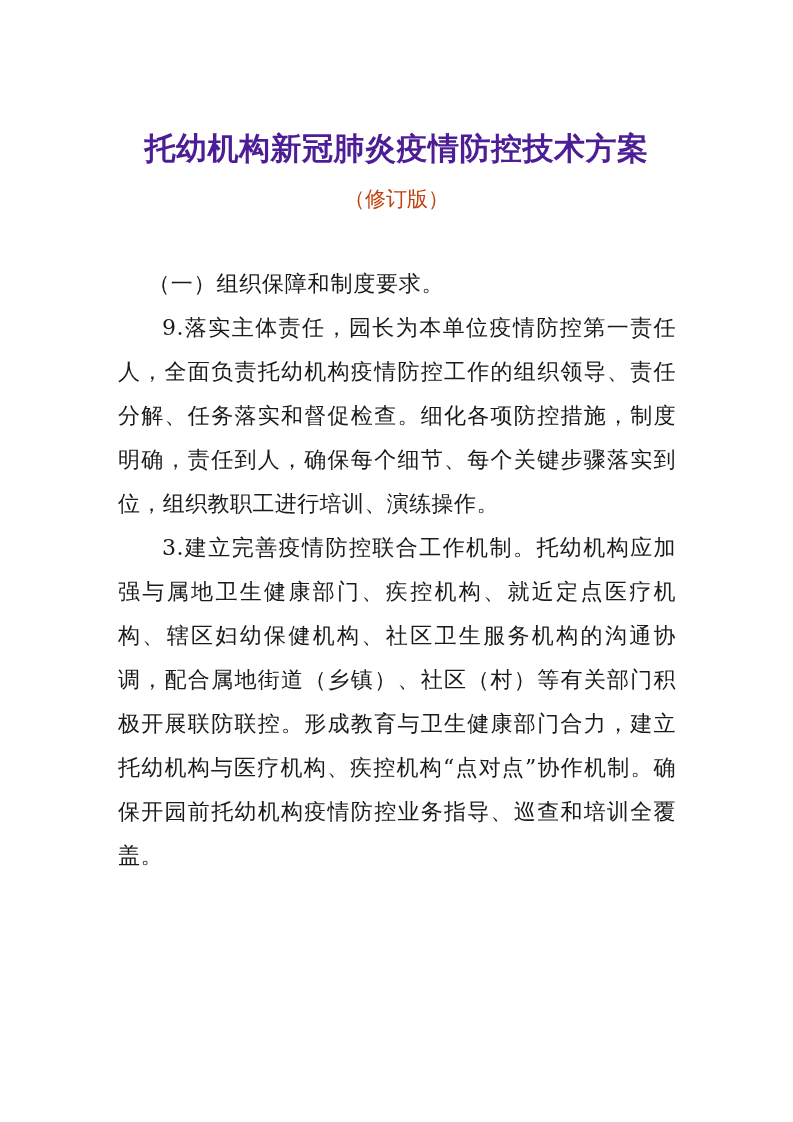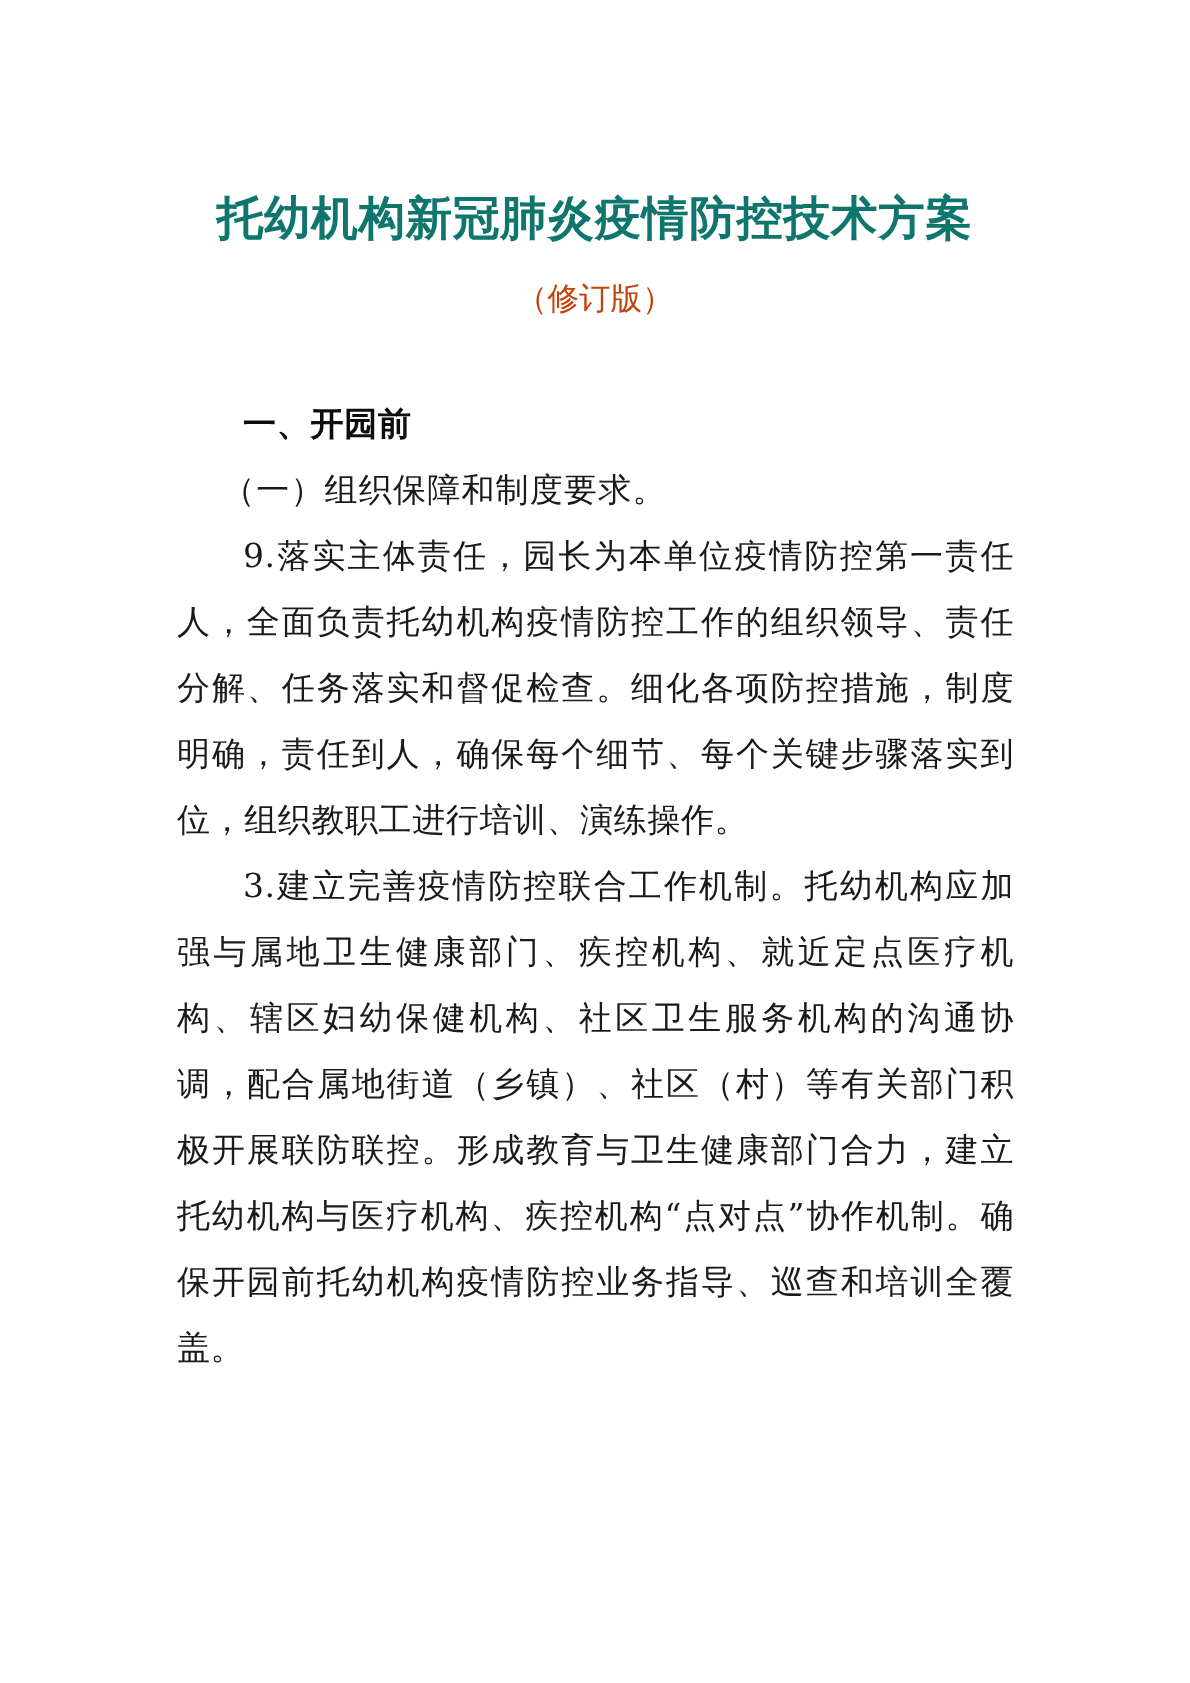--- a/index.html
+++ b/index.html
@@ -24,26 +24,26 @@
   
   .title-block {
     position: absolute;
     left: 0;
     top: 128px;
     width: 793px;
     text-align: center;
   }
 
   .doc-title {
-    font-family: Liberation Mono, monospace;
+    font-family: Liberation Sans, sans-serif;
     font-weight: bold;
     font-size: 31px;
     line-height: 42px;
     letter-spacing: 0.5px;
-    color: #0f766e;
+    color: #4c1d95;
     margin: 0;
     white-space: nowrap;
   }
 
   .doc-subtitle {
     font-family: "DejaVu Serif", "Liberation Serif", serif;
     font-weight: normal;
     font-size: 21px;
     line-height: 30px;
     color: #c2410c;
@@ -100,21 +100,20 @@
 
 <div class="page">
 
   <div class="title-block">
     <h1 class="doc-title">托幼机构新冠肺炎疫情防控技术方案</h1>
     <div class="doc-subtitle">（修订版）</div>
   </div>
 
   <div class="body-col">
 
-    <h2 class="section-heading">一、开园前</h2>
 
     <p class="subsection-heading">（一）组织保障和制度要求。</p>
 
 
     <p class="para">9.落实主体责任，园长为本单位疫情防控第一责任人，全面负责托幼机构疫情防控工作的组织领导、责任分解、任务落实和督促检查。细化各项防控措施，制度明确，责任到人，确保每个细节、每个关键步骤落实到位，组织教职工进行培训、演练操作。</p>
 
     <p class="para">3.建立完善疫情防控联合工作机制。托幼机构应加强与属地卫生健康部门、疾控机构、就近定点医疗机构、辖区妇幼保健机构、社区卫生服务机构的沟通协调，配合属地街道（乡镇）、社区（村）等有关部门积极开展联防联控。形成教育与卫生健康部门合力，建立托幼机构与医疗机构、疾控机构“点对点”协作机制。确保开园前托幼机构疫情防控业务指导、巡查和培训全覆盖。</p>
 
   </div>
 

